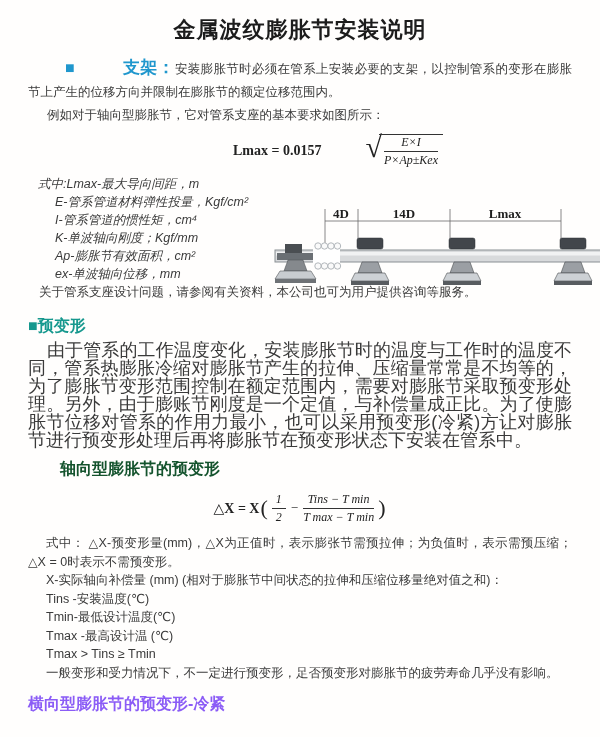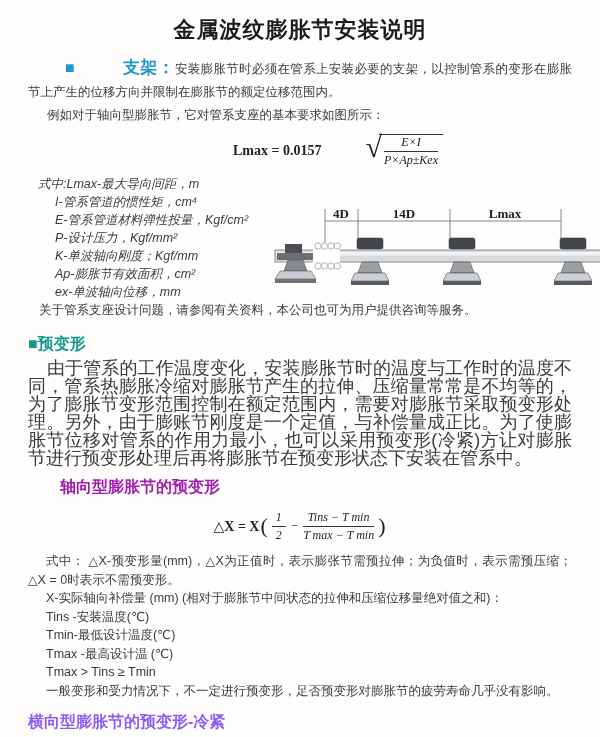--- a/index.html
+++ b/index.html
@@ -73,23 +73,22 @@
           <span class="frac">
             <span class="fnum">E×I</span>
             <span class="fden">P×Ap±Kex</span>
           </span>
         </span>
       </span>
     </div>
 
     <div class="def-block">
       <div class="def-line def-first">式中:Lmax-最大导向间距，m</div>
+      <div class="def-line def-item">E-管系管道材料弹性投量，Kgf/cm²</div>
       <div class="def-line def-item">I-管系管道的惯性矩，cm⁴</div>
-      <div class="def-line def-item">E-管系管道材料弹性投量，Kgf/cm²</div>
-      <div class="def-line def-item">P-设计压力，Kgf/mm²</div>
       <div class="def-line def-item">K-单波轴向刚度；Kgf/mm</div>
       <div class="def-line def-item">Ap-膨胀节有效面积，cm²</div>
       <div class="def-line def-item">ex-单波轴向位移，mm</div>
       <div class="def-note">关于管系支座设计问题，请参阅有关资料，本公司也可为用户提供咨询等服务。</div>
 
       <svg class="diagram" width="350" height="92" viewBox="0 0 350 92" xmlns="http://www.w3.org/2000/svg">
         <defs>
           <g id="sup">
             <rect x="-13" y="33" width="26" height="11" rx="2" fill="#42464b" stroke="#2f3337" stroke-width="0.5"></rect>
             <polygon points="-8,57 8,57 12,68 -12,68" fill="#9b9fa4" stroke="#4c4f53" stroke-width="0.6"></polygon>
@@ -140,21 +139,21 @@
 
         <use href="#sup" x="97"></use>
         <use href="#sup" x="189"></use>
         <use href="#sup" x="300"></use>
       </svg>
     </div>
 
     <div class="sub-heading sec2-head"><span class="sec-marker" style="color: rgb(22, 152, 142);">■</span><span style="color: rgb(22, 152, 142);">预变形</span></div>
     <p class="body-para">由于管系的工作温度变化，安装膨胀节时的温度与工作时的温度不同，管系热膨胀冷缩对膨胀节产生的拉伸、压缩量常常是不均等的，为了膨胀节变形范围控制在额定范围内，需要对膨胀节采取预变形处理。另外，由于膨账节刚度是一个定值，与补偿量成正比。为了使膨胀节位移对管系的作用力最小，也可以采用预变形(冷紧)方让对膨胀节进行预变形处理后再将膨胀节在预变形状态下安装在管系中。</p>
 
-    <div class="sub-heading indent" style="color: #a21caf;">轴向型膨胀节的预变形</div>
+    <div class="sub-heading indent" style="color: #14532d;">轴向型膨胀节的预变形</div>
 
     <div class="formula f2">
       <span class="flhs">△X = X</span>
       <span class="bigparen">(</span>
       <span class="frac">
         <span class="fnum">1</span>
         <span class="fden">2</span>
       </span>
       <span class="fop">−</span>
       <span class="frac">

